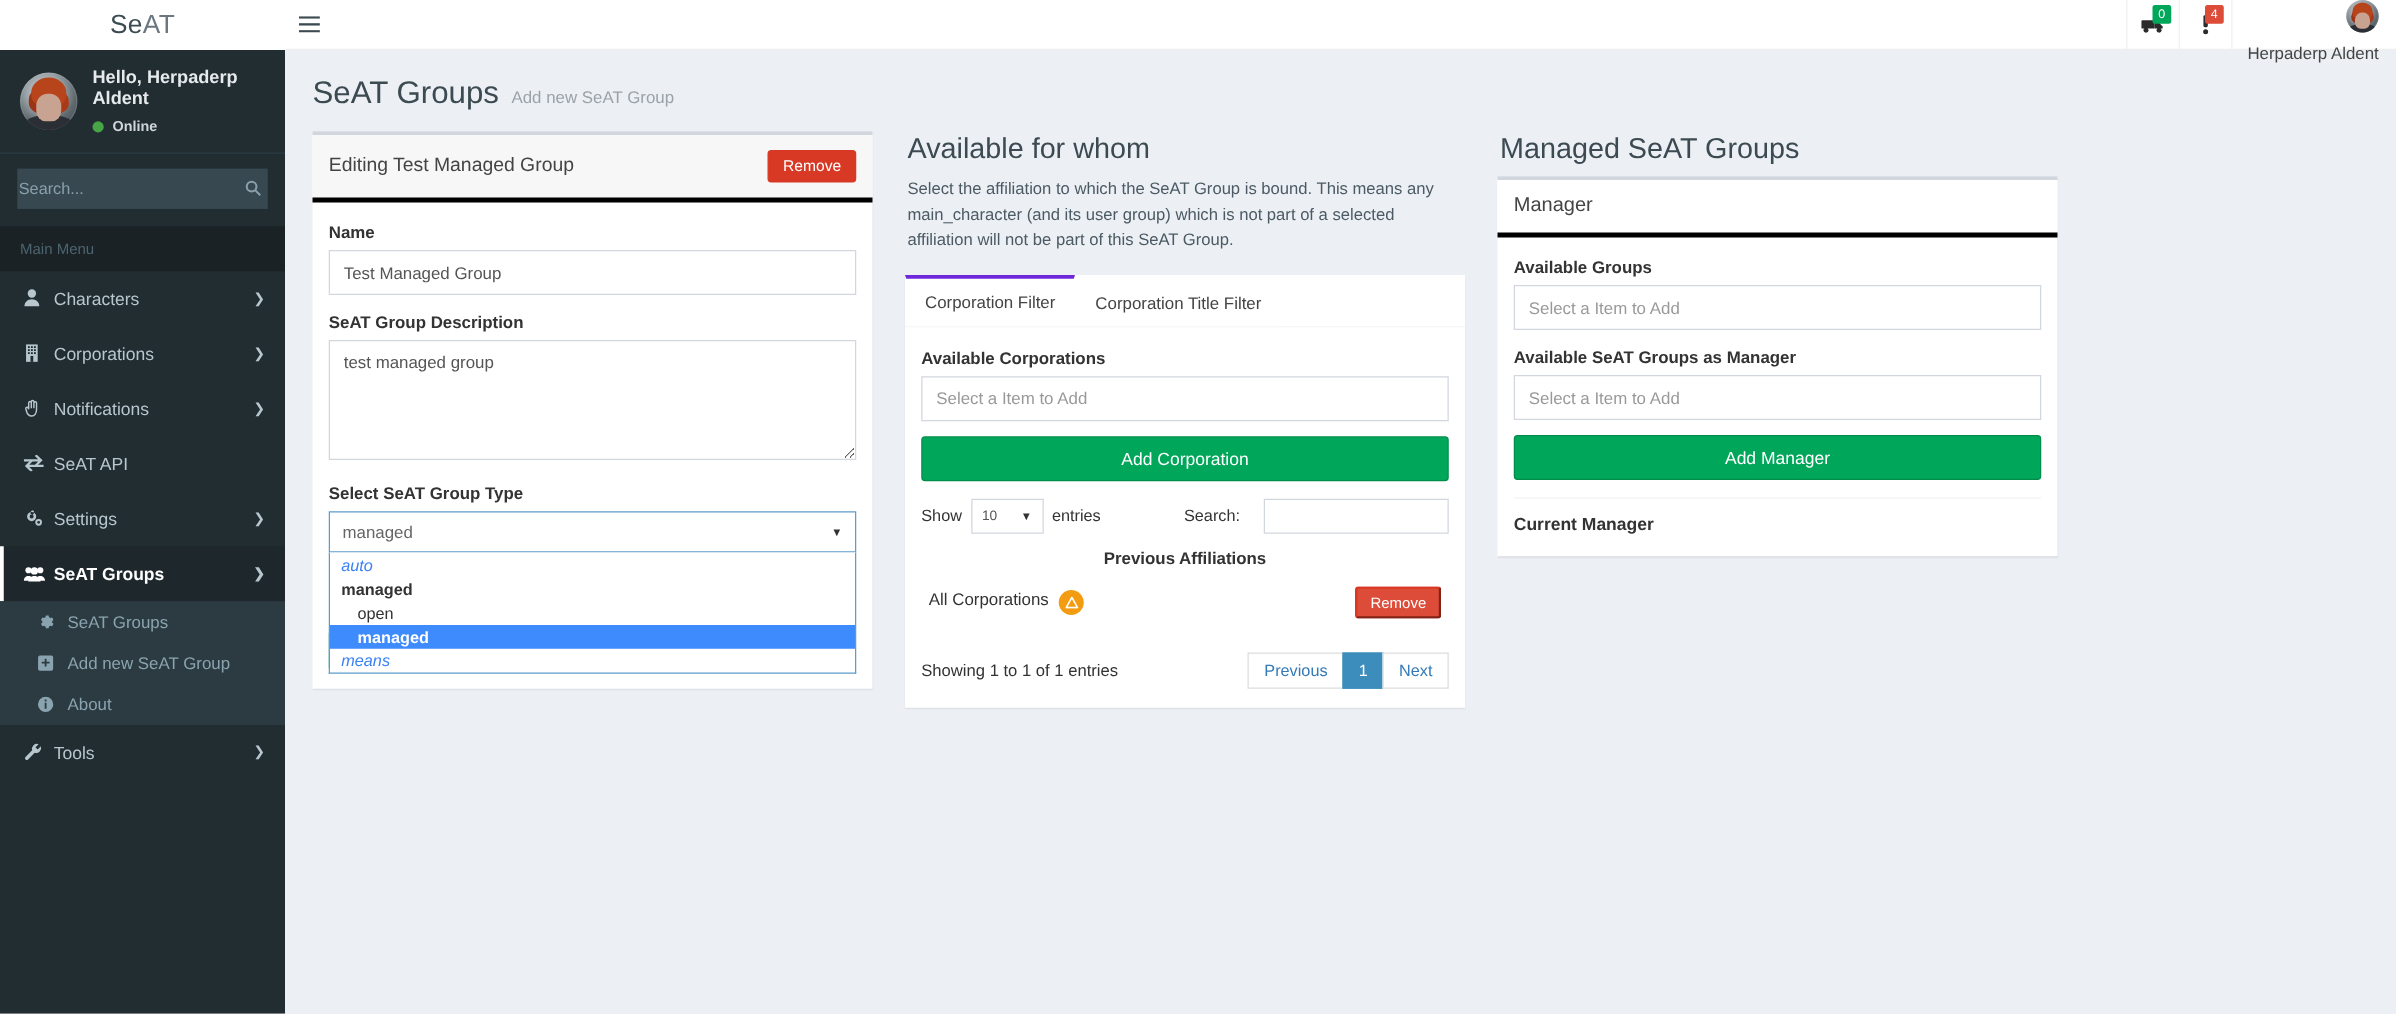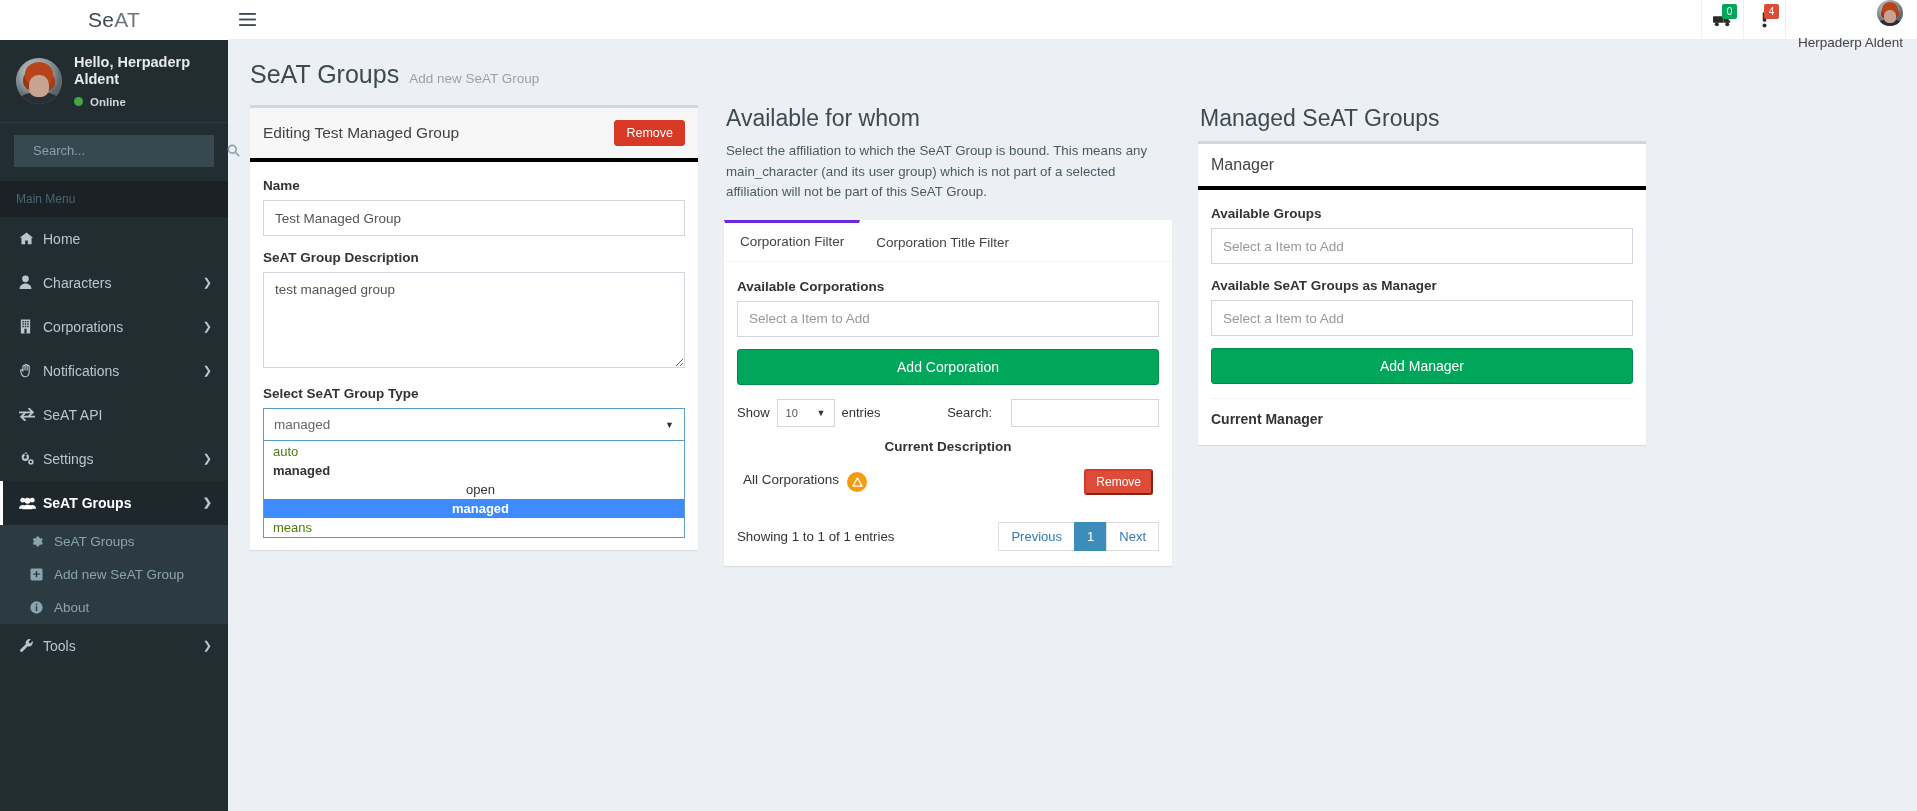--- a/index.html
+++ b/index.html
@@ -54,21 +54,21 @@
   .dot-online { width:9px;height:9px;border-radius:50%;background:#47a447; margin-right:7px; }
   .user-status span { color:#cfd6d9; font-size: 11.5px; font-weight:700; }
 
   .search-wrap { padding: 12px 14px 14px 14px; }
   .search-box {
     display:flex; align-items:center;
     background:#374850; border:1px solid #374850; height: 32px;
   }
   .search-box input {
     flex:1; background:transparent; border:0; outline:none;
-    color:#cfd6d9; font-size:13px; padding: 0 18px;
+    color:#cfd6d9; font-size:13px; padding: 0 0;
     font-family:"Liberation Sans", sans-serif;
   }
   .search-box input::placeholder { color:#8aa0ab; }
   .search-btn {
     width:32px; height:30px; background:transparent; border:0; cursor:pointer;
     color:#8aa0ab; display:flex; align-items:center; justify-content:center;
   }
   .menu-header {
     color:#4b646f; background:#1a2226;
     font-size:12px; padding: 11px 16px; font-weight:400;
@@ -172,23 +172,23 @@
     display:flex; align-items:center; padding: 0 10px; font-size:13.5px; color:#666;
     cursor:pointer;
   }
   .select-display .caret { margin-left:auto; font-size:9px; color:#333; }
   .select-list {
     position:absolute; top:33px; left:0; right:0;
     border:1px solid #5d9ccd; border-top:0; background:#fff;
     z-index: 50; padding: 1px 0 0 0;
   }
   .opt-group { font-size:13px; color:#333; padding: 2px 9px; font-weight:700; }
-  .opt-group.plain { font-weight:400; color:#4d7c0f; }
+  .opt-group.plain { font-weight:400; color:#3b82f6;font-style:italic; }
   .opt {
-    font-size:13px; color:#333; padding: 2px 9px 2px 22px; cursor:pointer;text-align:center;
+    font-size:13px; color:#333; padding: 2px 9px 2px 22px; cursor:pointer;
   }
   .opt.selected { background:#3d8bfd; color:#ffffff; font-weight:700; }
 
   
   .section-title { font-size: 23px; color:#3c4a51; font-weight:400; margin: 0 0 9px 2px; }
   .section-desc { font-size:13.3px; color:#4b5a63; line-height:1.55; margin: 0 2px 17px 2px; }
 
   .nav-tabs { display:flex; border-bottom:1px solid #f4f4f4; background:transparent; }
   .tab {
     background:#ffffff; border:1px solid transparent; border-bottom:0;
@@ -267,28 +267,20 @@
               <circle cx="6.5" cy="6.5" r="4.8"></circle>
               <path d="M10.2 10.2 L15 15"></path>
             </svg>
         </button>
       </div>
     </div>
 
     <div class="menu-header">Main Menu</div>
 
     <ul class="nav">
-      <li class="nav-item">
-        <span class="ic">
-          <svg width="15" height="15" viewBox="0 0 16 16" fill="currentColor">
-              <path d="M8 1.5 0.7 7.3h1.9V14h4V10h2.8v4h4V7.3H15z"></path>
-            </svg>
-        </span>
-        <span class="lbl">Home</span>
-      </li>
       <li class="nav-item">
         <span class="ic">
           <svg width="13" height="15" viewBox="0 0 14 16" fill="currentColor">
               <circle cx="7" cy="4" r="3.6"></circle>
               <path d="M0.6 15c0-3.6 2.9-6 6.4-6s6.4 2.4 6.4 6z"></path>
             </svg>
         </span>
         <span class="lbl">Characters</span>
         <span class="chev">❯</span>
       </li>
@@ -505,21 +497,21 @@
                     <span class="caret">▼</span>
                   </div>
                   <span>entries</span>
                 </div>
                 <div class="dt-search">
                   <span>Search:</span>
                   <input placeholder="" style="">
                 </div>
               </div>
 
-              <div class="dt-caption">Current Description</div>
+              <div class="dt-caption">Previous Affiliations</div>
 
               <div class="dt-row">
                 <div class="dt-cell">
                   <span>All Corporations</span>
                   <span class="warn-badge">
                     <svg width="11" height="10" viewBox="0 0 12 11" fill="none" stroke="#fff" stroke-width="1.4" stroke-linejoin="round">
                         <path d="M6 1 11 10H1z"></path>
                       </svg>
                   </span>
                 </div>

